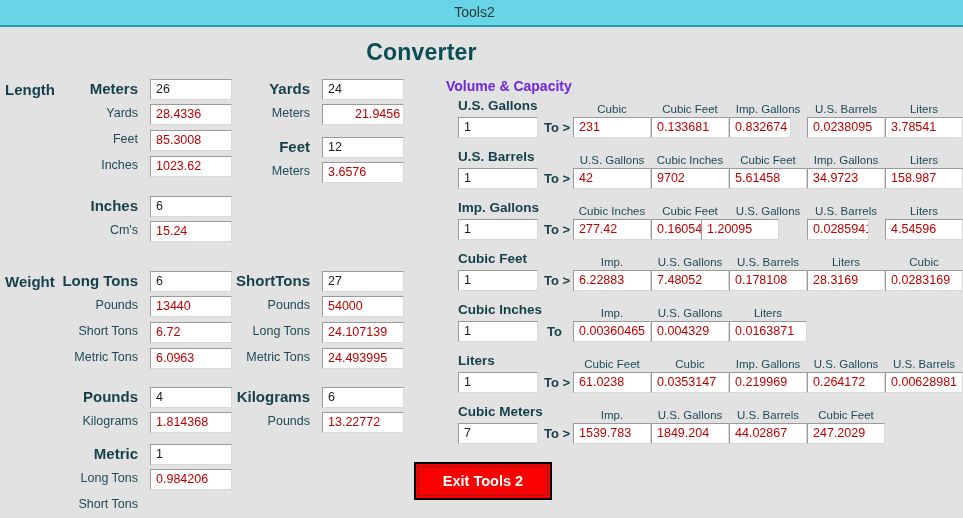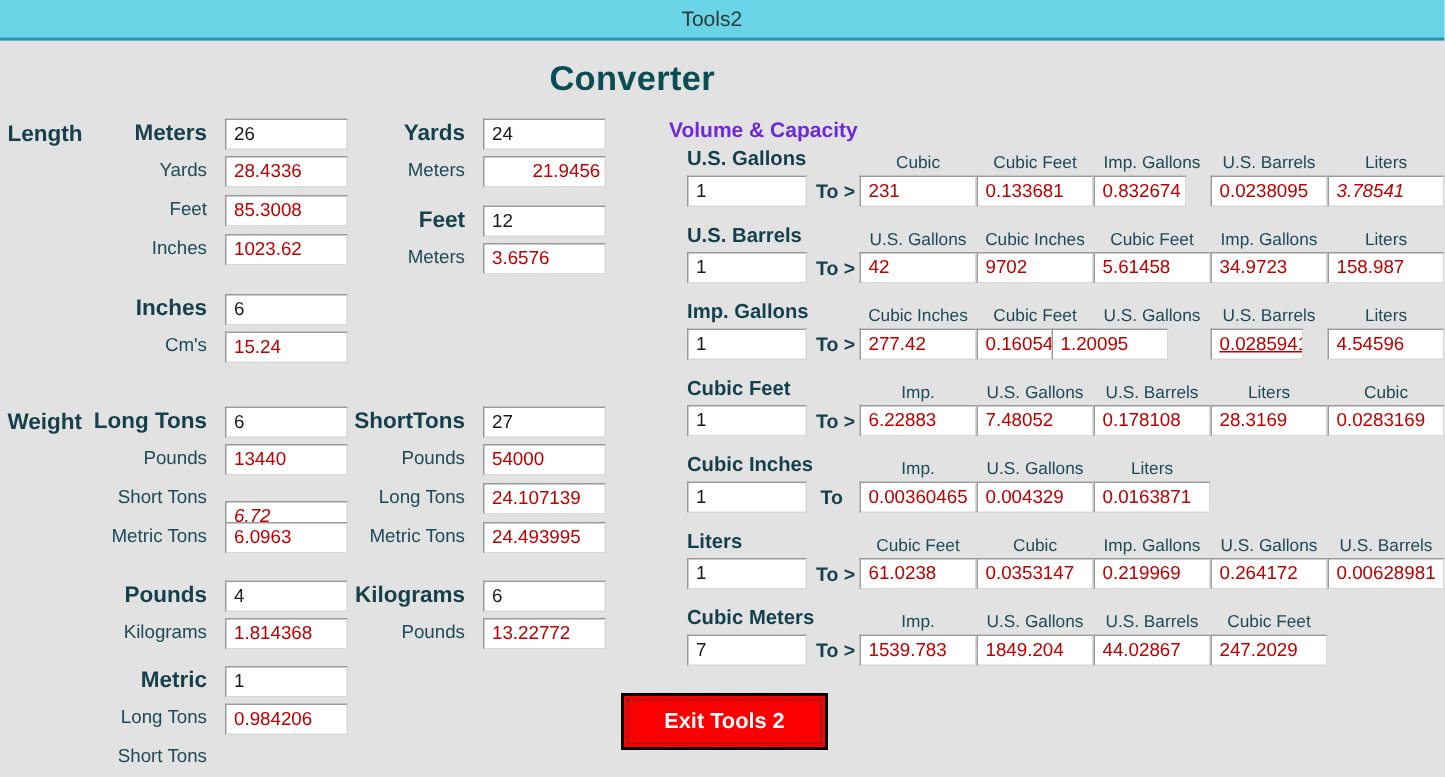--- a/index.html
+++ b/index.html
@@ -158,21 +158,21 @@
 
   <div class="abs grp-label" style="left:5px; top:244px;">Weight</div>
 
   <div class="abs unit-bold" style="left:48px; top:243px; width:90px;">Long Tons</div>
   <div class="abs box inp" style="left:150px; top:242px; width:82px; height:21px;">6</div>
 
   <div class="abs unit-small" style="left:40px; top:269px; width:98px;">Pounds</div>
   <div class="abs box res" style="left:150px; top:267px; width:82px; height:21px;">13440</div>
 
   <div class="abs unit-small" style="left:40px; top:295px; width:98px;">Short Tons</div>
-  <div class="abs box res" style="left:150px; top:305px; width:82px; height:21px;font-style:italic;">6.72</div>
+  <div class="abs box res" style="left:150px; top:293px; width:82px; height:21px;">6.72</div>
 
   <div class="abs unit-small" style="left:40px; top:321px; width:98px;">Metric Tons</div>
   <div class="abs box res" style="left:150px; top:319px; width:82px; height:21px;">6.0963</div>
 
   <div class="abs unit-bold" style="left:48px; top:359px; width:90px;">Pounds</div>
   <div class="abs box inp" style="left:150px; top:358px; width:82px; height:21px;">4</div>
 
   <div class="abs unit-small" style="left:40px; top:385px; width:98px;">Kilograms</div>
   <div class="abs box res" style="left:150px; top:383px; width:82px; height:21px;">1.814368</div>
 
@@ -215,21 +215,21 @@
   <div class="abs to-label" style="left:544px; top:91px;">To &gt;</div>
   <div class="abs col-head" style="left:573px; top:74px; width:78px;">Cubic</div>
   <div class="abs box res" style="left:573px; top:88px; width:78px; height:21px;">231</div>
   <div class="abs col-head" style="left:651px; top:74px; width:78px;">Cubic Feet</div>
   <div class="abs box res" style="left:651px; top:88px; width:78px; height:21px;">0.133681</div>
   <div class="abs col-head" style="left:729px; top:74px; width:78px;">Imp. Gallons</div>
   <div class="abs box res" style="left:729px; top:88px; width:62px; height:21px;">0.832674</div>
   <div class="abs col-head" style="left:807px; top:74px; width:78px;">U.S. Barrels</div>
   <div class="abs box res" style="left:807px; top:88px; width:78px; height:21px;">0.0238095</div>
   <div class="abs col-head" style="left:885px; top:74px; width:78px;">Liters</div>
-  <div class="abs box res" style="left:885px; top:88px; width:78px; height:21px;font-style:italic;">3.78541</div>
+  <div class="abs box res" style="left:885px; top:88px; width:78px; height:21px;">3.78541</div>
 
   <div class="abs vol-unit" style="left:458px; top:120px;">U.S. Barrels</div>
   <div class="abs box inp" style="left:458px; top:139px; width:80px; height:21px;">1</div>
   <div class="abs to-label" style="left:544px; top:142px;">To &gt;</div>
   <div class="abs col-head" style="left:573px; top:125px; width:78px;">U.S. Gallons</div>
   <div class="abs box res" style="left:573px; top:139px; width:78px; height:21px;">42</div>
   <div class="abs col-head" style="left:651px; top:125px; width:78px;">Cubic Inches</div>
   <div class="abs box res" style="left:651px; top:139px; width:78px; height:21px;">9702</div>
   <div class="abs col-head" style="left:729px; top:125px; width:78px;">Cubic Feet</div>
   <div class="abs box res" style="left:729px; top:139px; width:78px; height:21px;">5.61458</div>
@@ -241,21 +241,21 @@
   <div class="abs vol-unit" style="left:458px; top:171px;">Imp. Gallons</div>
   <div class="abs box inp" style="left:458px; top:190px; width:80px; height:21px;">1</div>
   <div class="abs to-label" style="left:544px; top:193px;">To &gt;</div>
   <div class="abs col-head" style="left:573px; top:176px; width:78px;">Cubic Inches</div>
   <div class="abs box res" style="left:573px; top:190px; width:78px; height:21px;">277.42</div>
   <div class="abs col-head" style="left:651px; top:176px; width:78px;">Cubic Feet</div>
   <div class="abs box res" style="left:651px; top:190px; width:78px; height:21px;">0.160544</div>
   <div class="abs col-head" style="left:729px; top:176px; width:78px;">U.S. Gallons</div>
   <div class="abs box res" style="left:701px; top:190px; width:78px; height:21px;">1.20095</div>
   <div class="abs col-head" style="left:807px; top:176px; width:78px;">U.S. Barrels</div>
-  <div class="abs box res" style="left:807px; top:190px; width:62px; height:21px;text-decoration:underline;">0.0285941</div>
+  <div class="abs box res" style="left:807px; top:190px; width:62px; height:21px;">0.0285941</div>
   <div class="abs col-head" style="left:885px; top:176px; width:78px;">Liters</div>
   <div class="abs box res" style="left:885px; top:190px; width:78px; height:21px;">4.54596</div>
 
   <div class="abs vol-unit" style="left:458px; top:222px;">Cubic Feet</div>
   <div class="abs box inp" style="left:458px; top:241px; width:80px; height:21px;">1</div>
   <div class="abs to-label" style="left:544px; top:244px;">To &gt;</div>
   <div class="abs col-head" style="left:573px; top:227px; width:78px;">Imp.</div>
   <div class="abs box res" style="left:573px; top:241px; width:78px; height:21px;">6.22883</div>
   <div class="abs col-head" style="left:651px; top:227px; width:78px;">U.S. Gallons</div>
   <div class="abs box res" style="left:651px; top:241px; width:78px; height:21px;">7.48052</div>

